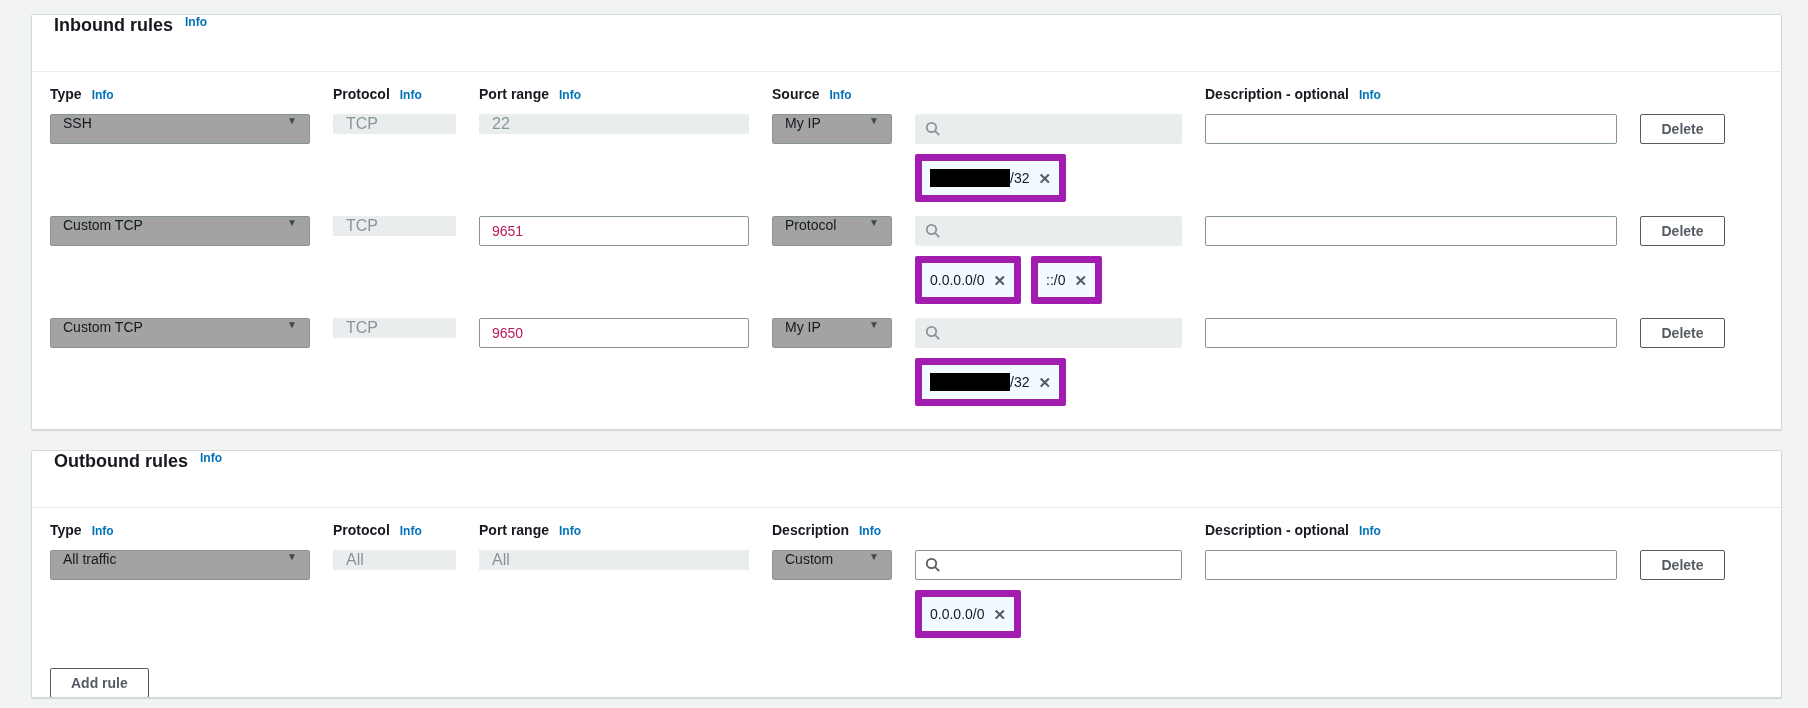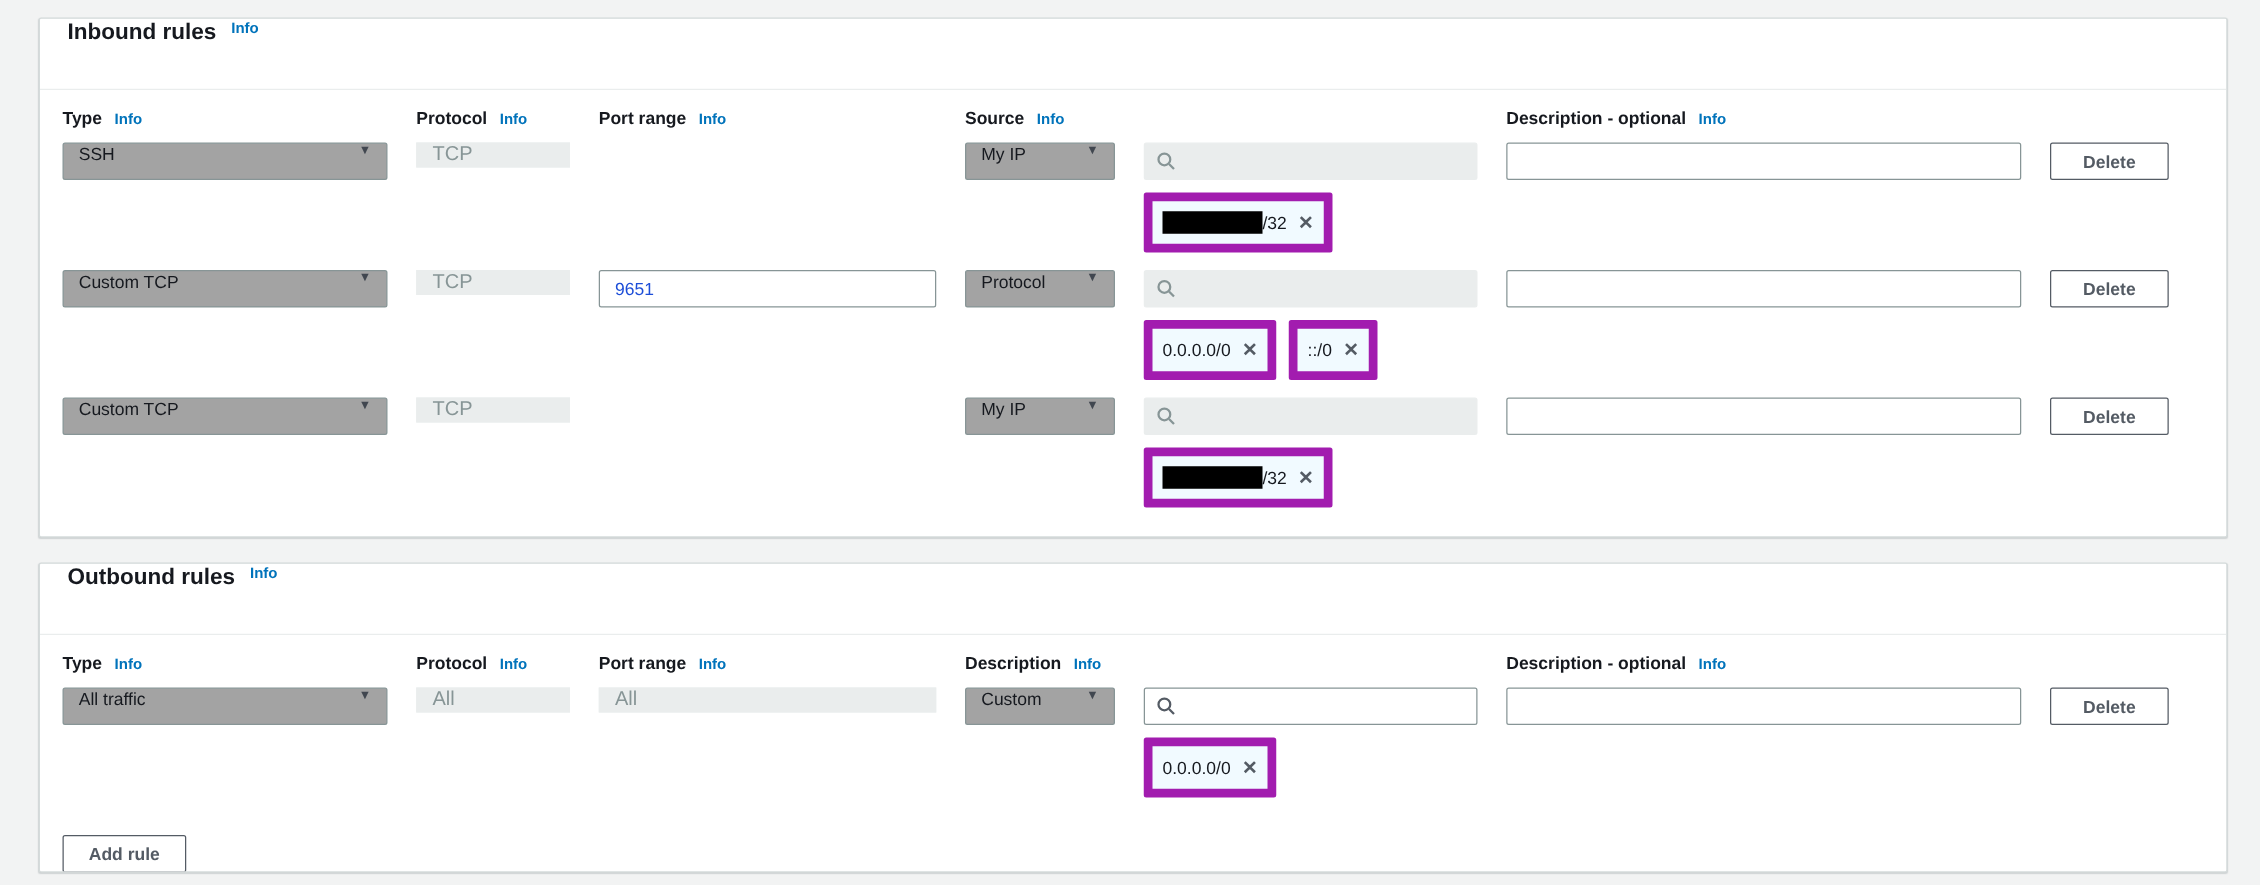--- a/index.html
+++ b/index.html
@@ -61,21 +61,21 @@
   }
   .select .caret { font-size:10px; color:#414750; margin-left:8px; }
   .disabled-field {
     grid-row:1;
     background:#eaeded; border:1px solid #eaeded;
     color:#879596; display:flex; align-items:center; padding:0 12px;
   }
   .text-input {
     grid-row:1;
     width:100%; background:#fff; border:1px solid #879596;
-    padding:0 12px; color:#1d4ed8; outline:none;
+    padding:0 12px; color:#be185d; outline:none;
   }
   .search {
     grid-row:1; grid-column:5 / 6;
     display:flex; align-items:center; padding:0 9px;
   }
   .search.disabled { background:#eaeded; border:1px solid #eaeded; }
   .search.enabled  { background:#fff; border:1px solid #879596; }
   .search svg { display:block; }
 
   .col-type   { grid-column:1 / 2; }
@@ -98,21 +98,21 @@
   .token .redact { width:80px; height:18px; background:#000; display:inline-block; }
   .token .x {
     margin-left:9px; color:#545b64; font-size:15px; font-weight:700;
     cursor:pointer; line-height:1;
   }
   .btn {
     background:#fff; border:1px solid #545b64; border-radius:2px;
     color:#545b64; font-family:"Liberation Sans", sans-serif;
     font-size:14px; font-weight:700; cursor:pointer;
   }
-  .btn-delete { grid-row:1; width:95px; height:30px; }
+  .btn-delete { grid-row:1; width:85px; height:30px; }
   .btn-add { height:30px; padding:0 20px; }
   .add-inbound  { margin-top:28px; }
   .add-outbound { margin-top:30px; }
 </style>
 </head>
 <body>
 
 <div class="page">
 
   <section class="card card-inbound">
@@ -145,20 +145,21 @@
         </div>
       </div>
 
       
       <div class="rule-grid rule">
         <div class="select col-type">
           <span>SSH</span>
           <span class="caret">▼</span>
         </div>
         <div class="disabled-field col-proto">TCP</div>
+        <div class="disabled-field col-port">22</div>
         <div class="select col-src">
           <span>My IP</span>
           <span class="caret">▼</span>
         </div>
         <div class="search disabled">
           <svg width="16" height="16" viewBox="0 0 16 16">
             <circle cx="6.5" cy="6.5" r="4.7" fill="none" stroke="#879596" stroke-width="1.8"></circle>
             <line x1="10.2" y1="10.2" x2="14.2" y2="14.2" stroke="#879596" stroke-width="1.8"></line>
           </svg>
         </div>
@@ -205,20 +206,21 @@
         </div>
       </div>
 
       
       <div class="rule-grid rule">
         <div class="select col-type">
           <span>Custom TCP</span>
           <span class="caret">▼</span>
         </div>
         <div class="disabled-field col-proto">TCP</div>
+        <input class="text-input col-port" type="text" value="9650" style="">
         <div class="select col-src">
           <span>My IP</span>
           <span class="caret">▼</span>
         </div>
         <div class="search disabled">
           <svg width="16" height="16" viewBox="0 0 16 16">
             <circle cx="6.5" cy="6.5" r="4.7" fill="none" stroke="#879596" stroke-width="1.8"></circle>
             <line x1="10.2" y1="10.2" x2="14.2" y2="14.2" stroke="#879596" stroke-width="1.8"></line>
           </svg>
         </div>

